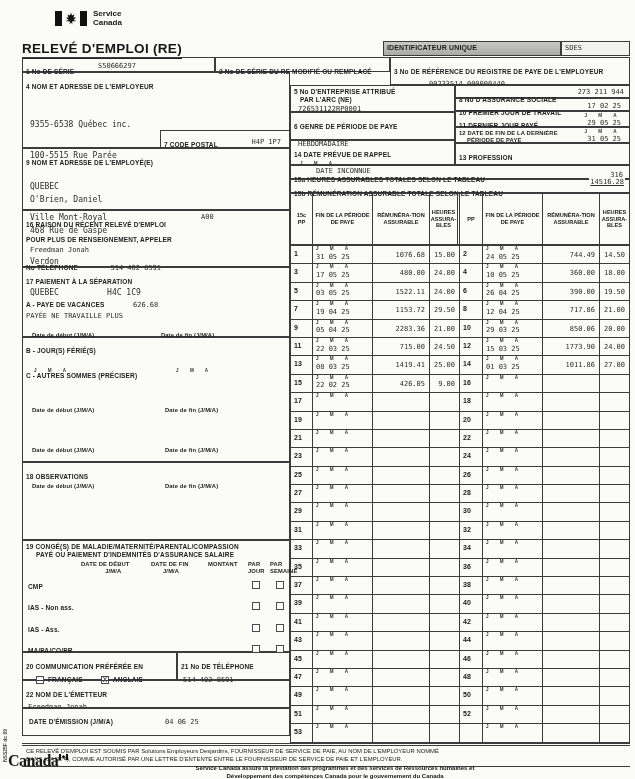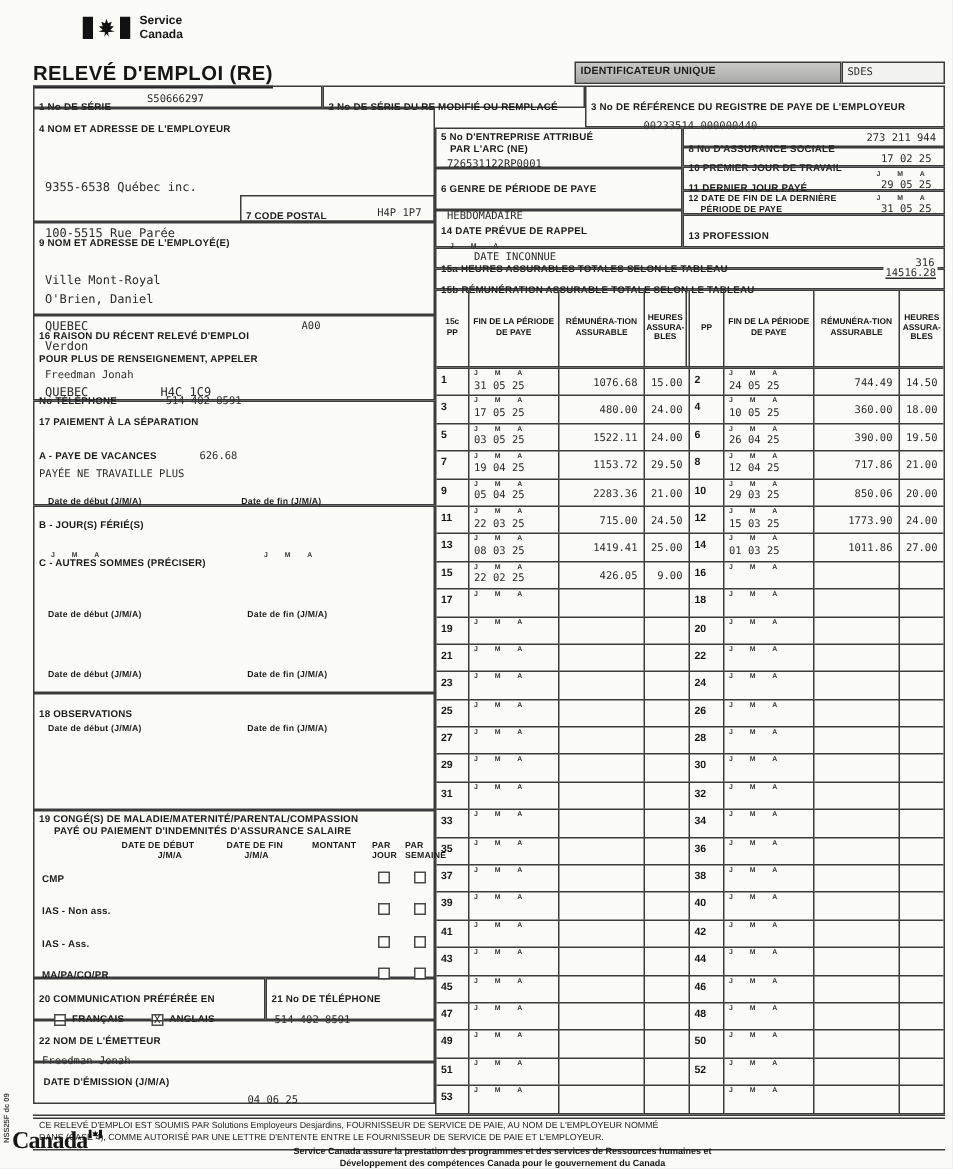--- a/index.html
+++ b/index.html
@@ -71,22 +71,22 @@
   <div class="bx" style="left:390px;top:57px;width:240px;height:28px;">
     <span class="lbl">3 No DE RÉFÉRENCE DU REGISTRE DE PAYE DE L'EMPLOYEUR</span>
     <div class="mono sm" style="padding-left:35px;margin-top:2px;">00233514 000000440</div>
   </div>
 
   <div class="bx" style="left:22px;top:72px;width:268px;height:76px;">
     <span class="lbl">4 NOM ET ADRESSE DE L'EMPLOYEUR</span>
     <div class="mono" style="margin:6px 0 0 4px;">
       <div>9355-6538 Québec inc.</div>
       <div>100-5515 Rue Parée</div>
+      <div>QUEBEC</div>
       <div>Ville Mont-Royal</div>
-      <div>QUEBEC</div>
     </div>
   </div>
   <div class="bx" style="left:160px;top:130px;width:130px;height:18px;">
     <span class="lbl">7 CODE POSTAL</span>
     <span class="mono sm abs" style="right:8px;top:7px;">H4P 1P7</span>
   </div>
 
   <div class="bx" style="left:290px;top:85px;width:165px;height:27px;">
     <div class="lbl">5 No D'ENTREPRISE ATTRIBUÉ</div>
     <div class="lbl" style="padding-left:6px;">PAR L'ARC (NE)</div>
@@ -122,20 +122,21 @@
     <span class="mono sm abs" style="right:8px;top:7px;">31 05 25</span>
   </div>
   <div class="bx" style="left:455px;top:143px;width:175px;height:22px;">
     <span class="lbl">13 PROFESSION</span>
   </div>
 
   <div class="bx" style="left:22px;top:148px;width:268px;height:62px;">
     <span class="lbl">9 NOM ET ADRESSE DE L'EMPLOYÉ(E)</span>
     <div class="mono" style="margin:5px 0 0 4px;">
       <div>O'Brien, Daniel</div>
+      <div>468 Rue de Gaspe</div>
       <div>Verdon</div>
       <div>QUEBEC          H4C 1C9</div>
     </div>
   </div>
 
   <div class="bx" style="left:290px;top:165px;width:340px;height:14px;">
     <span class="lbl">15a HEURES ASSURABLES TOTALES SELON LE TABLEAU</span>
     <span class="mono sm abs" style="right:6px;top:5px;">316</span>
   </div>
   <div class="bx" style="left:290px;top:179px;width:340px;height:14px;">
@@ -682,21 +683,21 @@
     <div class="mono sm" style="margin:3px 0 0 2px;">514 402 8591</div>
   </div>
 
   <div class="bx" style="left:22px;top:680px;width:268px;height:28px;">
     <span class="lbl">22 NOM DE L'ÉMETTEUR</span>
     <div class="mono sm" style="margin:2px 0 0 2px;">Freedman Jonah</div>
   </div>
 
   <div class="bx" style="left:22px;top:708px;width:268px;height:28px;">
     <span class="lbl" style="position:absolute;left:6px;top:9px;">DATE D'ÉMISSION (J/M/A)</span>
-    <span class="mono sm abs" style="left:142px;top:20px;">04 06 25</span>
+    <span class="mono sm abs" style="left:142px;top:9px;">04 06 25</span>
   </div>
 
   <div class="footnote">
     <div>CE RELEVÉ D'EMPLOI EST SOUMIS PAR Solutions Employeurs Desjardins, FOURNISSEUR DE SERVICE DE PAIE, AU NOM DE L'EMPLOYEUR NOMMÉ</div>
     <div>DANS (CASE 4), COMME AUTORISÉ PAR UNE LETTRE D'ENTENTE ENTRE LE FOURNISSEUR DE SERVICE DE PAIE ET L'EMPLOYEUR.</div>
   </div>
   <div class="svc">
     <div>Service Canada assure la prestation des programmes et des services de Ressources humaines et</div>
     <div>Développement des compétences Canada pour le gouvernement du Canada</div>
   </div>

